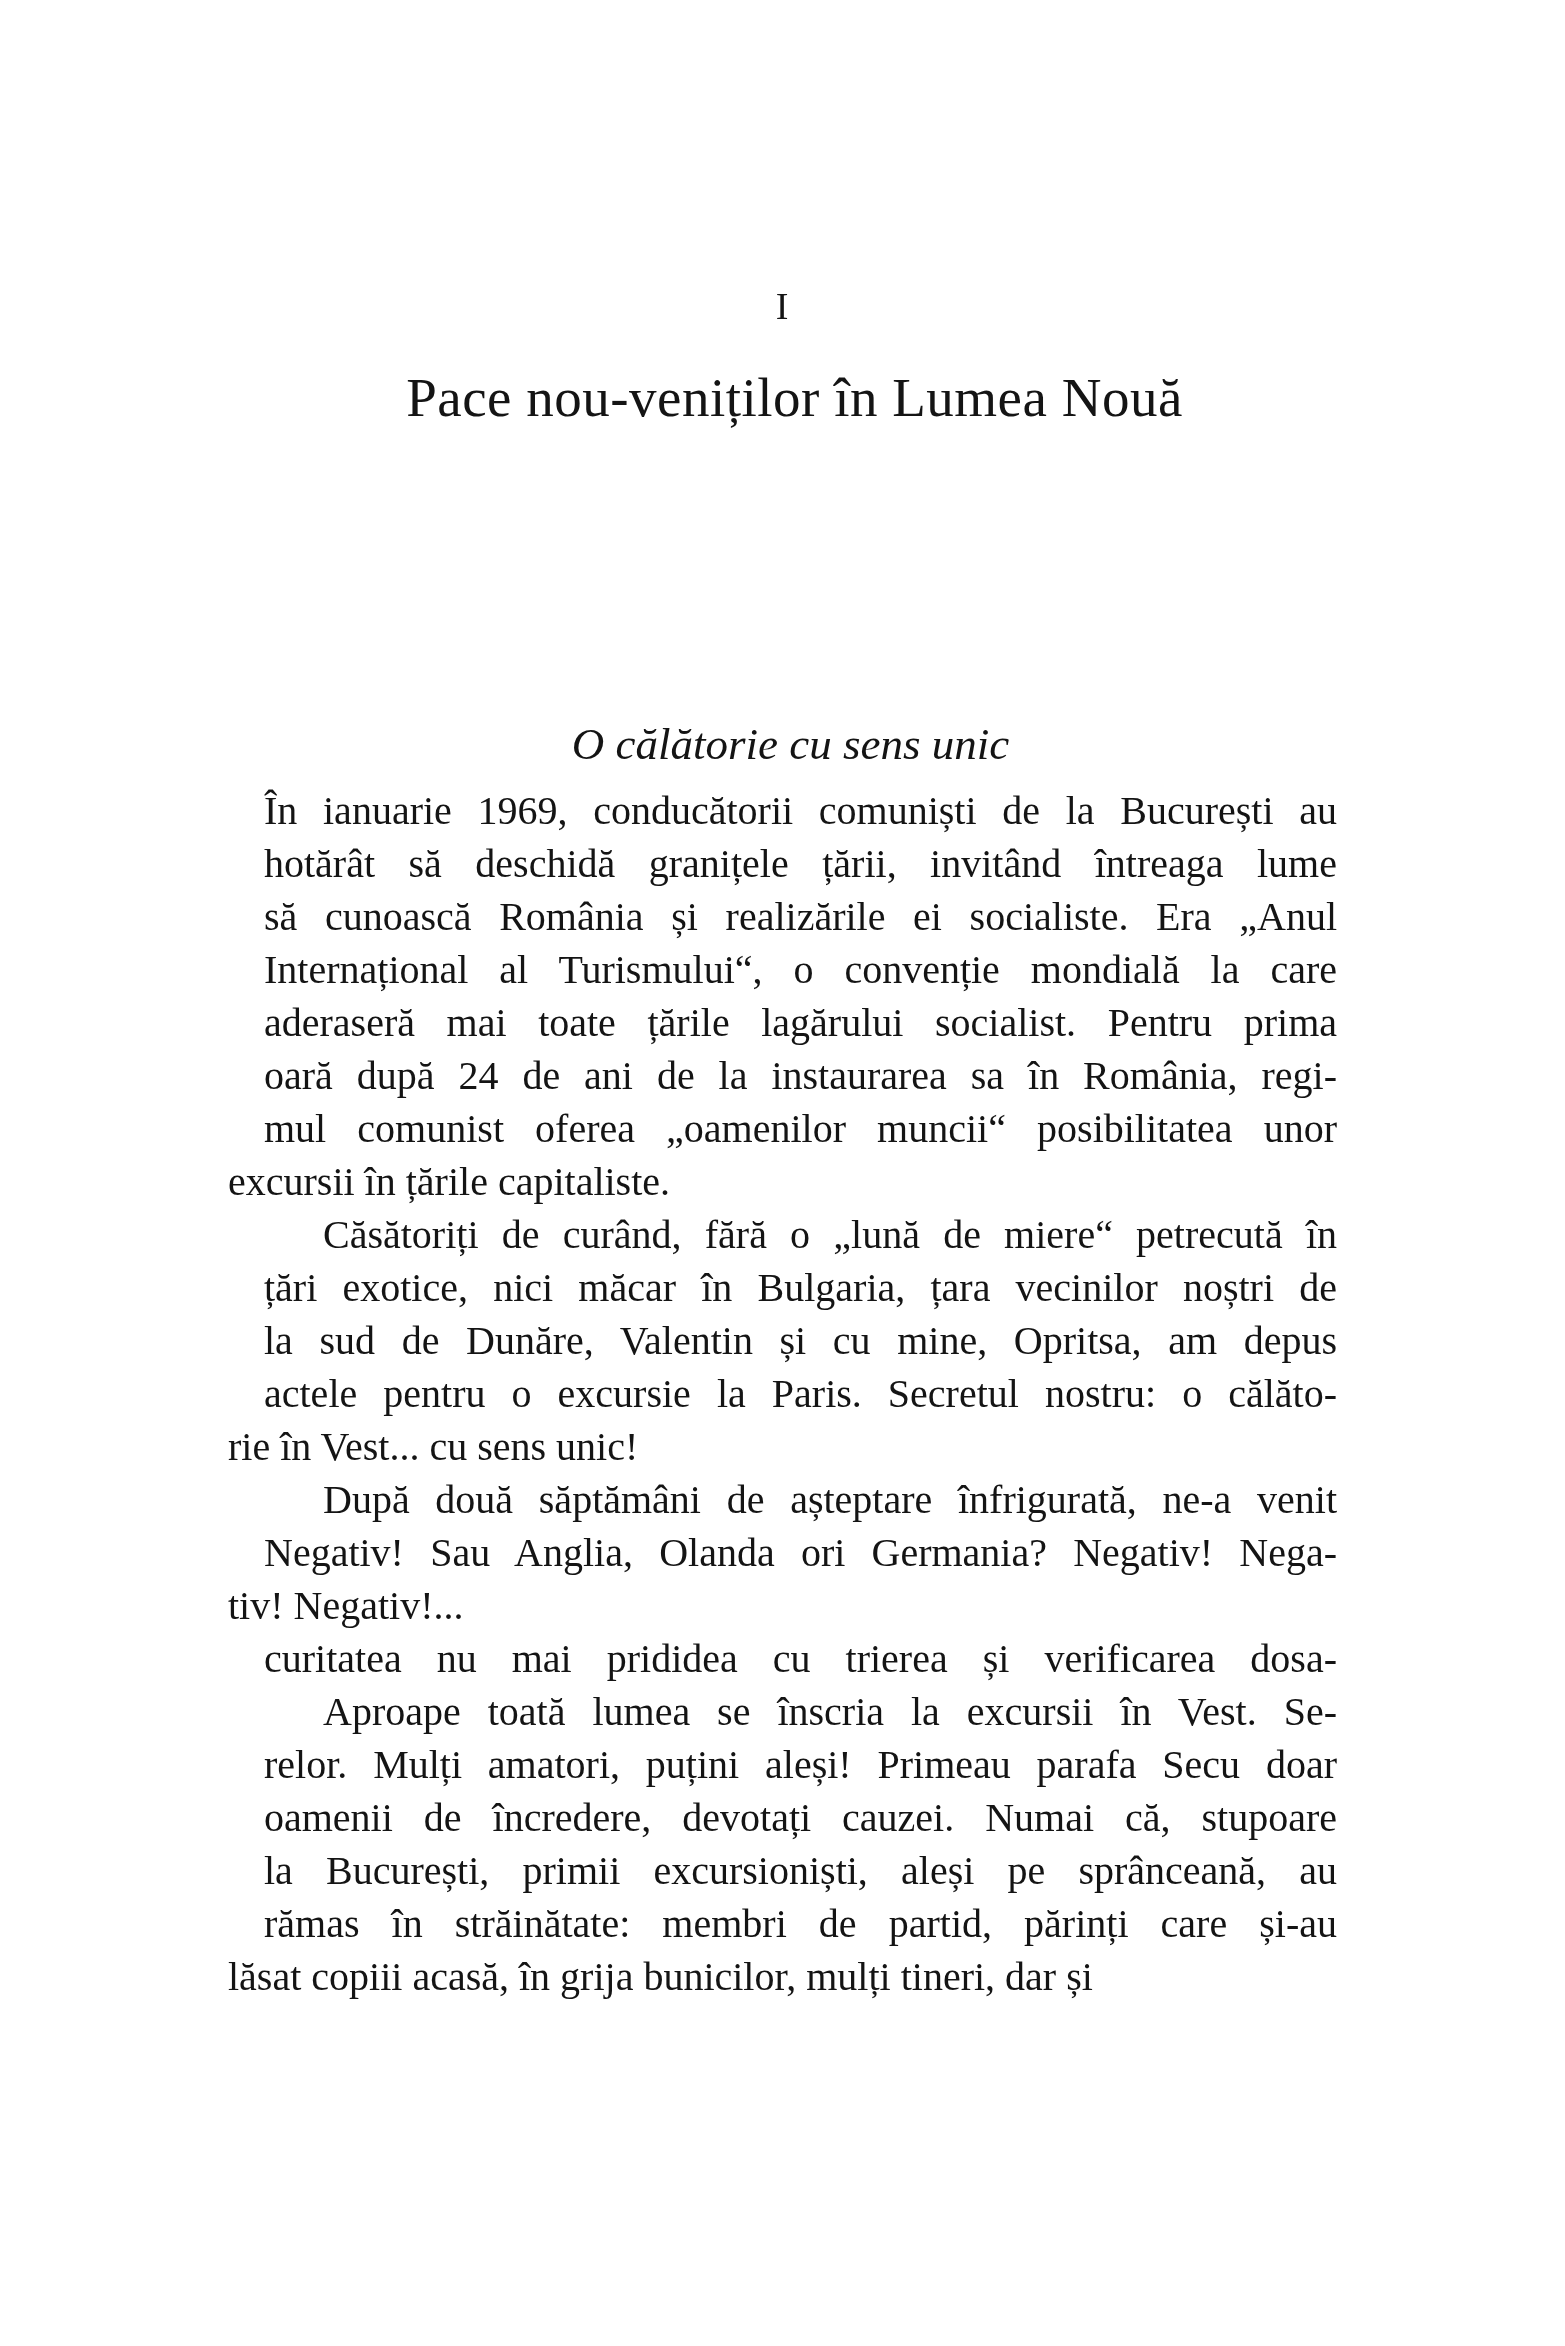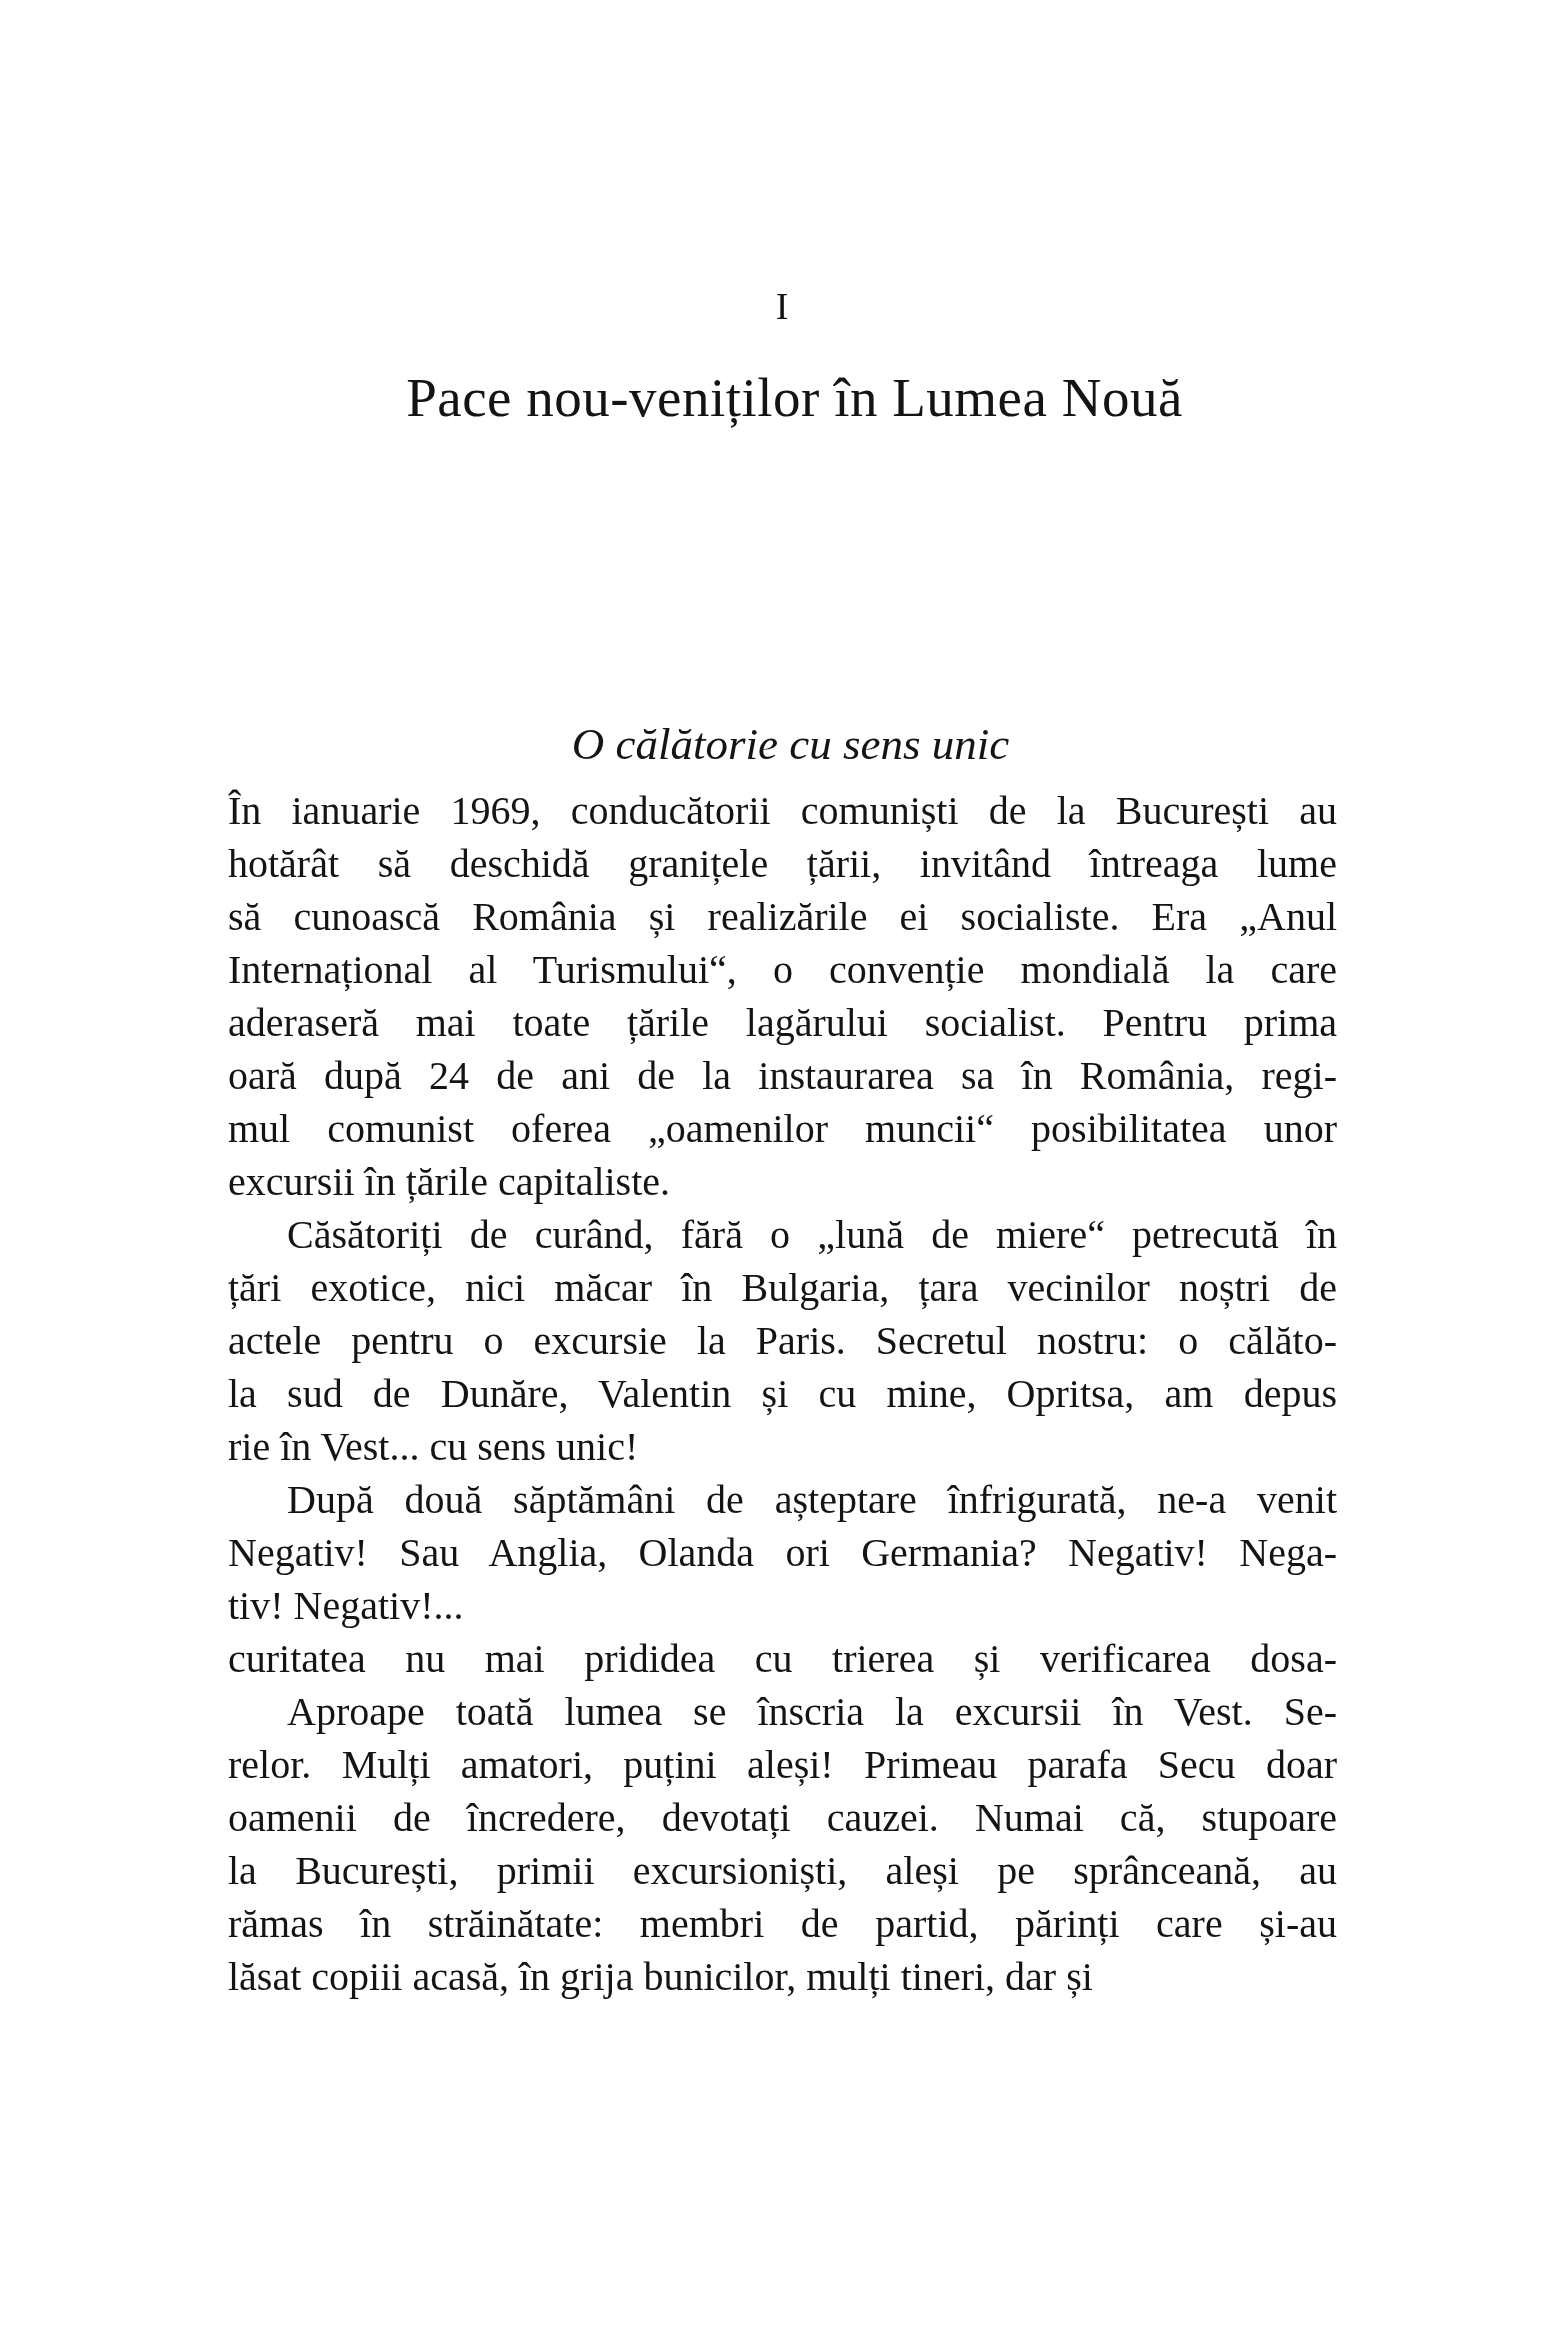--- a/index.html
+++ b/index.html
@@ -57,20 +57,21 @@
     font-size: 40px;
     line-height: 53px;
   }
   .line {
     height: 53px;
     white-space: normal;
   }
   .line.justify {
     text-align: justify;
     text-align-last: justify;
+    margin-left: 36px;
   }
   .line.indent {
     text-indent: 59px;
   }
 </style>
 </head>
 <body>
 
 <div class="page">
   <div class="chapter-number">I</div>
@@ -80,22 +81,22 @@
       <div class="line justify">În ianuarie 1969, conducătorii comuniști de la București au</div>
       <div class="line justify">hotărât să deschidă granițele țării, invitând întreaga lume</div>
       <div class="line justify">să cunoască România și realizările ei socialiste. Era „Anul</div>
       <div class="line justify">Internațional al Turismului“, o convenție mondială la care</div>
       <div class="line justify">aderaseră mai toate țările lagărului socialist. Pentru prima</div>
       <div class="line justify">oară după 24 de ani de la instaurarea sa în România, regi-</div>
       <div class="line justify">mul comunist oferea „oamenilor muncii“ posibilitatea unor</div>
       <div class="line">excursii în țările capitaliste.</div>
       <div class="line justify indent">Căsătoriți de curând, fără o „lună de miere“ petrecută în</div>
       <div class="line justify">țări exotice, nici măcar în Bulgaria, țara vecinilor noștri de</div>
+      <div class="line justify">la sud de Dunăre, Valentin și cu mine, Opritsa, am depus</div>
       <div class="line justify">actele pentru o excursie la Paris. Secretul nostru: o călăto-</div>
-      <div class="line justify">la sud de Dunăre, Valentin și cu mine, Opritsa, am depus</div>
       <div class="line">rie în Vest... cu sens unic!</div>
       <div class="line justify indent">După două săptămâni de așteptare înfrigurată, ne-a venit</div>
       <div class="line justify">Negativ! Sau Anglia, Olanda ori Germania? Negativ! Nega-</div>
       <div class="line">tiv! Negativ!...</div>
       <div class="line justify">curitatea nu mai prididea cu trierea și verificarea dosa-</div>
       <div class="line justify indent">Aproape toată lumea se înscria la excursii în Vest. Se-</div>
       <div class="line justify">relor. Mulți amatori, puțini aleși! Primeau parafa Secu doar</div>
       <div class="line justify">oamenii de încredere, devotați cauzei. Numai că, stupoare</div>
       <div class="line justify">la București, primii excursioniști, aleși pe sprânceană, au</div>
       <div class="line justify">rămas în străinătate: membri de partid, părinți care și-au</div>

